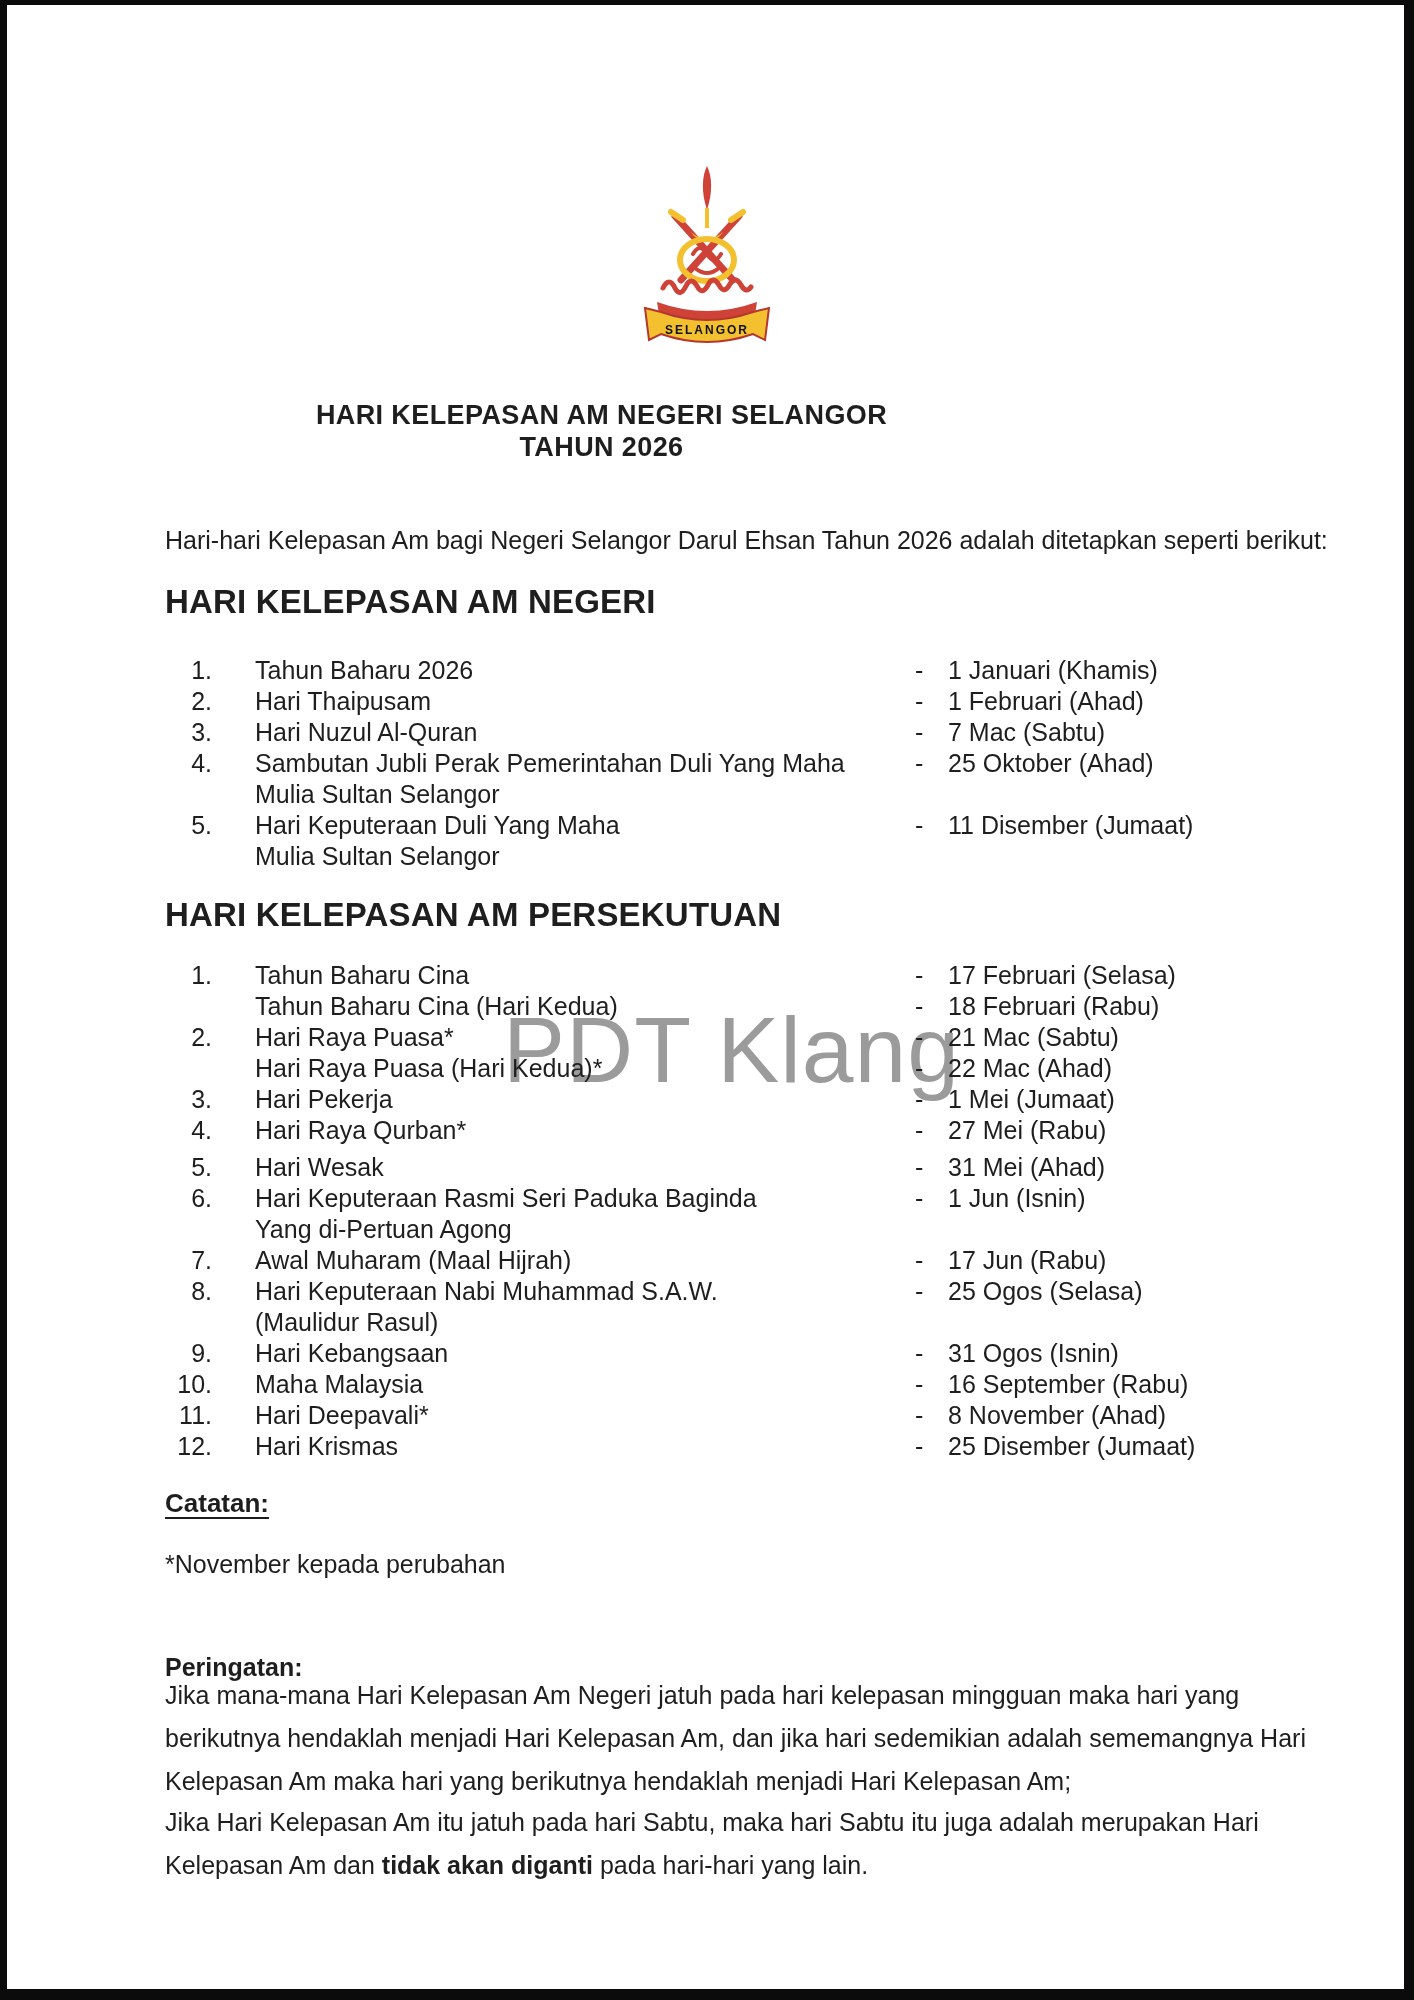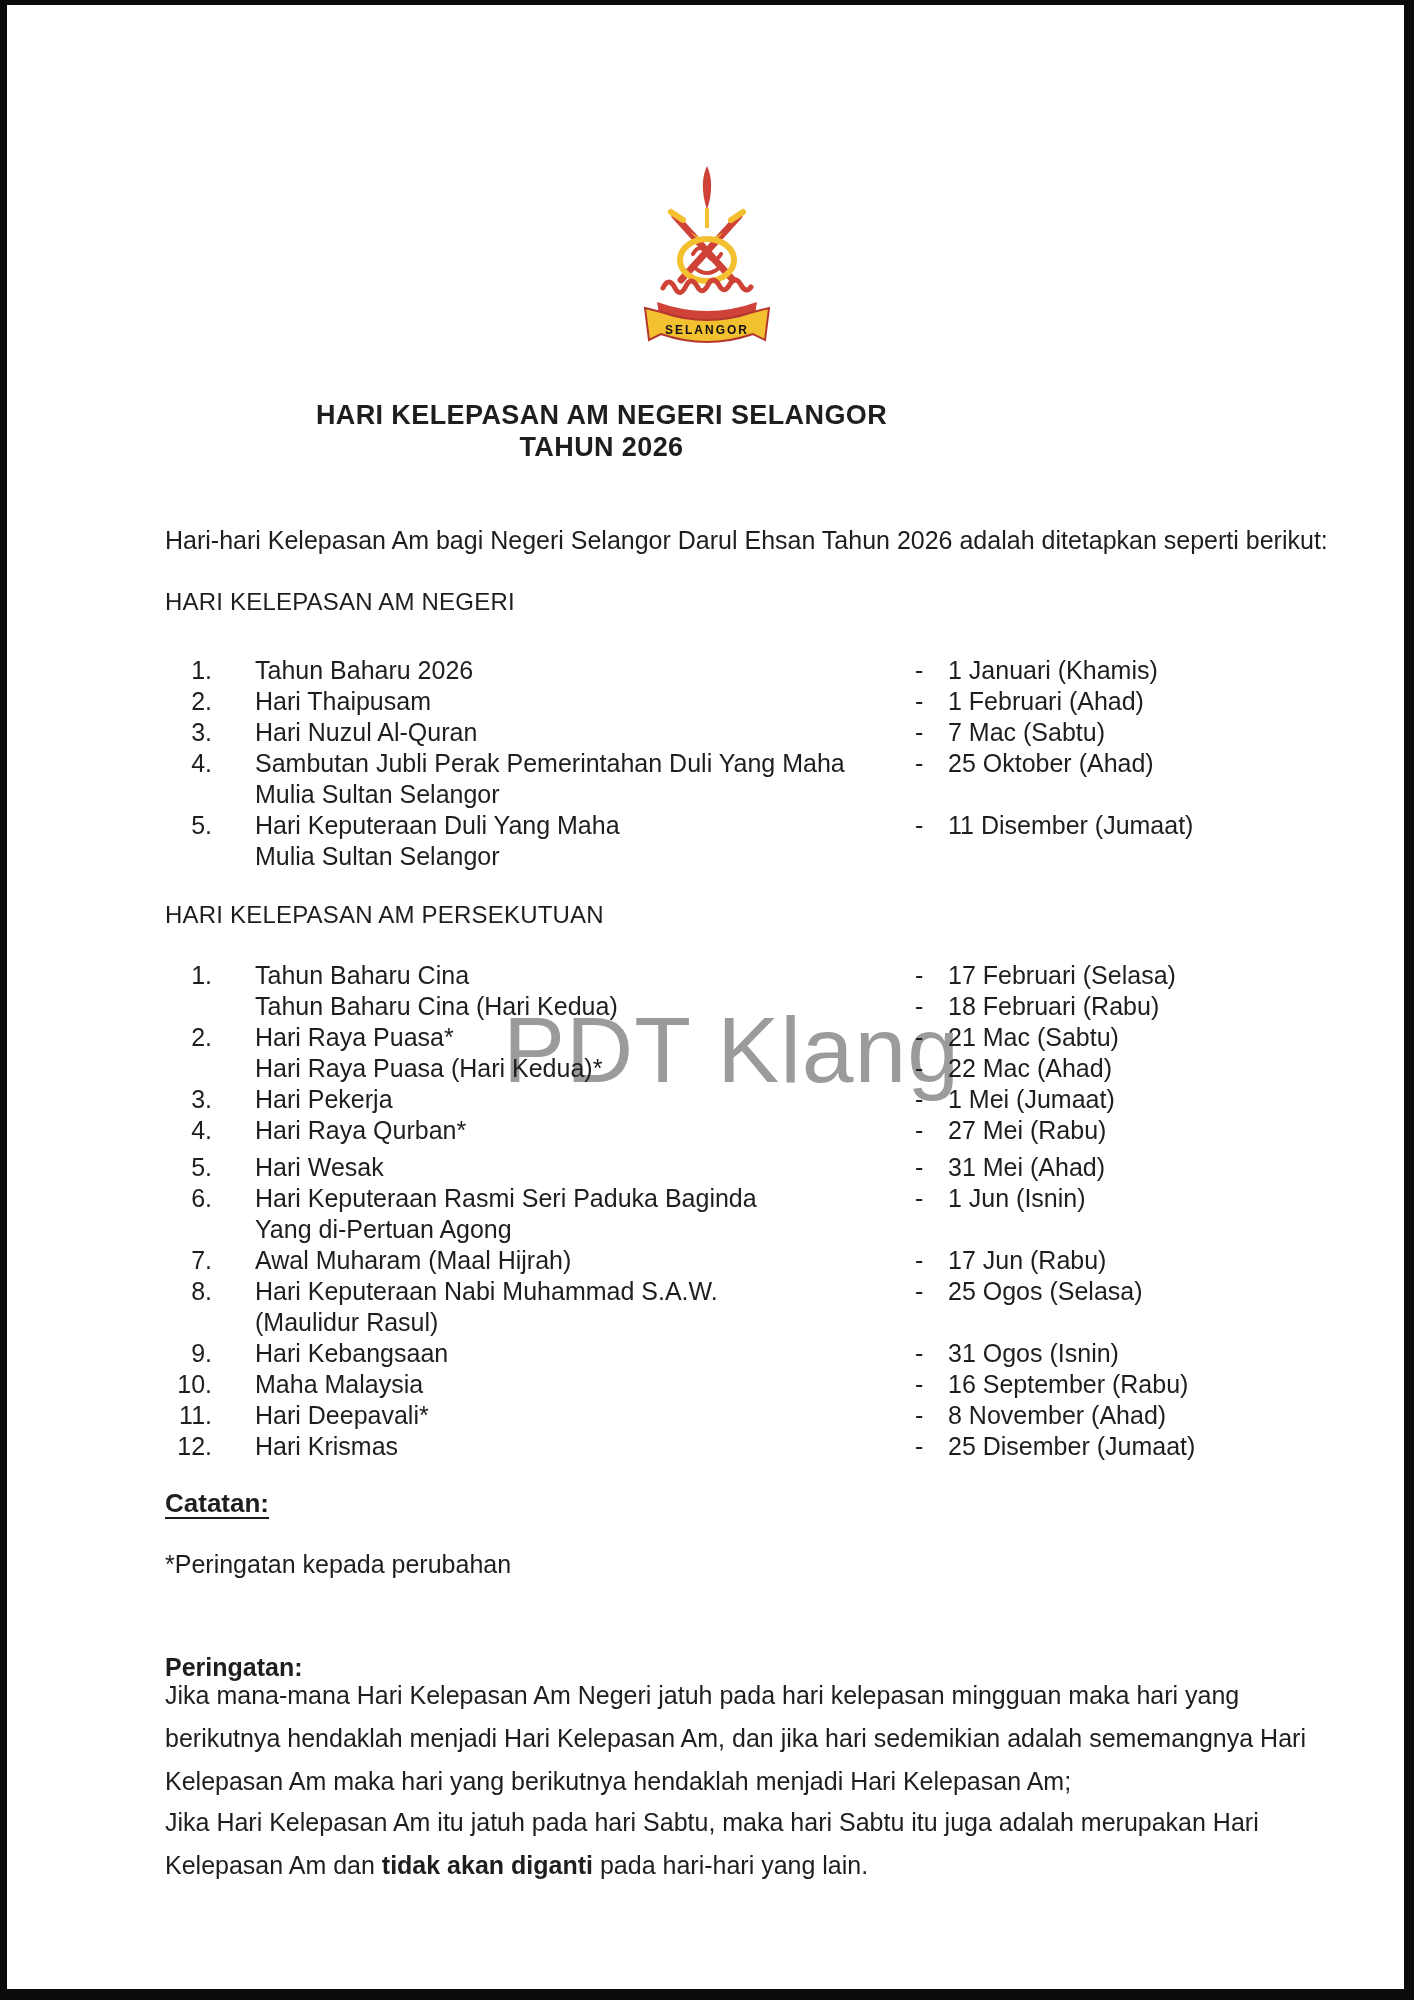--- a/index.html
+++ b/index.html
@@ -22,21 +22,21 @@
     font-size:93px; line-height:1; color:#9b9b9b;
     letter-spacing:1px; white-space:nowrap;
   }
   .block { position:absolute; z-index:2; }
   .doc-title {
     left:0; top:399px; width:1203px;
     text-align:center; font-weight:bold;
     font-size:27px; line-height:32px; letter-spacing:0.4px;
   }
   .intro { left:165px; top:496px; width:1192px; font-size:25px; line-height:32px;margin-top:28px; }
-  .sec-heading { font-weight:normal; font-size:24px; line-height:30px; letter-spacing:0.2px; }
+  .sec-heading { font-weight:bold; font-size:33px; line-height:30px; letter-spacing:0.2px; }
   #sec1-heading { left:165px; top:587px; }
   #sec2-heading { left:165px; top:900px; }
   .rows { left:165px; width:1185px; font-size:25px; line-height:31px; }
   #sec1-rows { top:655px; }
   #sec2-rows { top:960px; }
   .hrow { display:grid; grid-template-columns:47px 693px 33px 1fr; }
   .hrow .num  { text-align:right; }
   .hrow .nm   { padding-left:43px; }
   .hrow .dash { padding-left:10px; }
   .hrow .dt   { padding-left:10px; white-space:nowrap; }
@@ -230,21 +230,21 @@
       </div>
       <div class="hrow">
         <span class="num">12.</span>
         <span class="nm">Hari Krismas</span>
         <span class="dash">-</span>
         <span class="dt">25 Disember (Jumaat)</span>
       </div>
     </div>
 
   <div class="block catatan">Catatan:</div>
-  <div class="block tertakluk">*Peringatan kepada perubahan</div>
+  <div class="block tertakluk">*November kepada perubahan</div>
   <div class="block peringatan">Peringatan:</div>
 
   <div class="block para" id="para1">Jika mana-mana Hari Kelepasan Am Negeri jatuh pada hari kelepasan mingguan maka hari yang berikutnya hendaklah menjadi Hari Kelepasan Am, dan jika hari sedemikian adalah sememangnya Hari Kelepasan Am maka hari yang berikutnya hendaklah menjadi Hari Kelepasan Am;</div>
 
   <div class="block para" id="para2"><span>Jika Hari Kelepasan Am itu jatuh pada hari Sabtu, maka hari Sabtu itu juga adalah merupakan Hari Kelepasan Am dan </span><span class="b">tidak akan diganti</span><span> pada hari-hari yang lain.</span></div>
 
   <div class="frame"></div>
 </div>
 
 </body></html>

